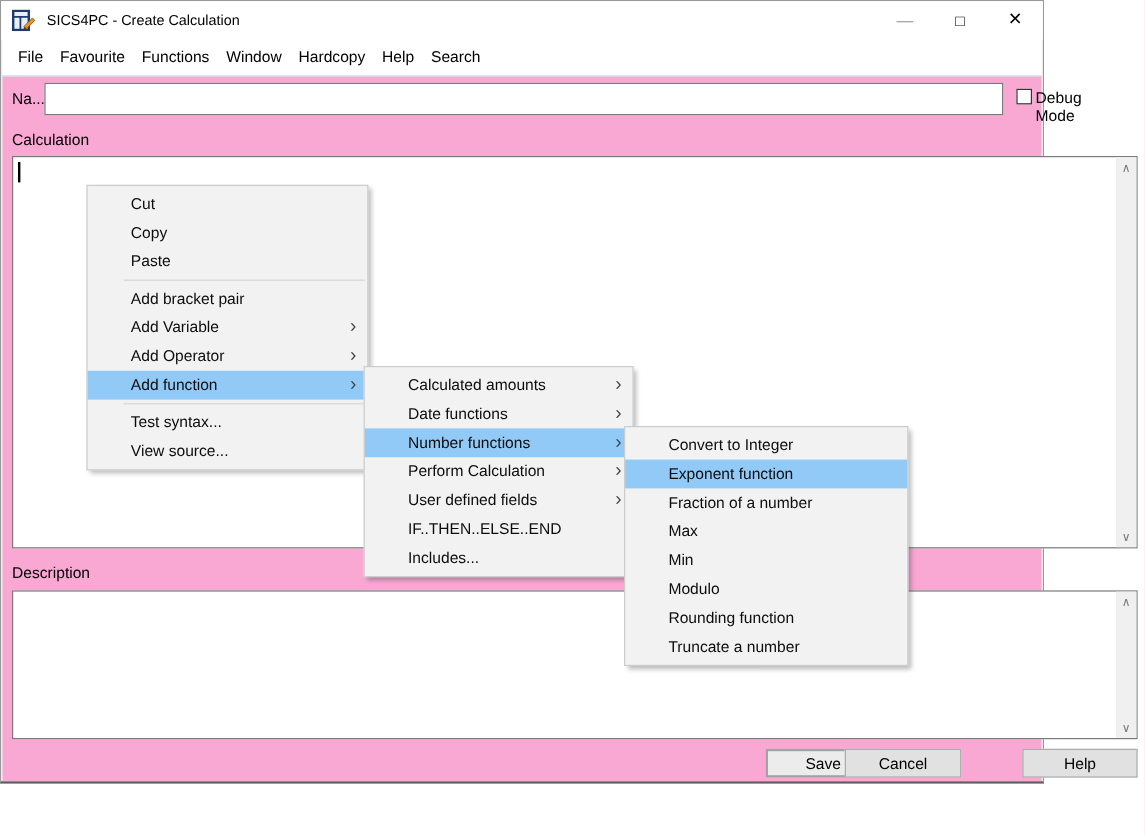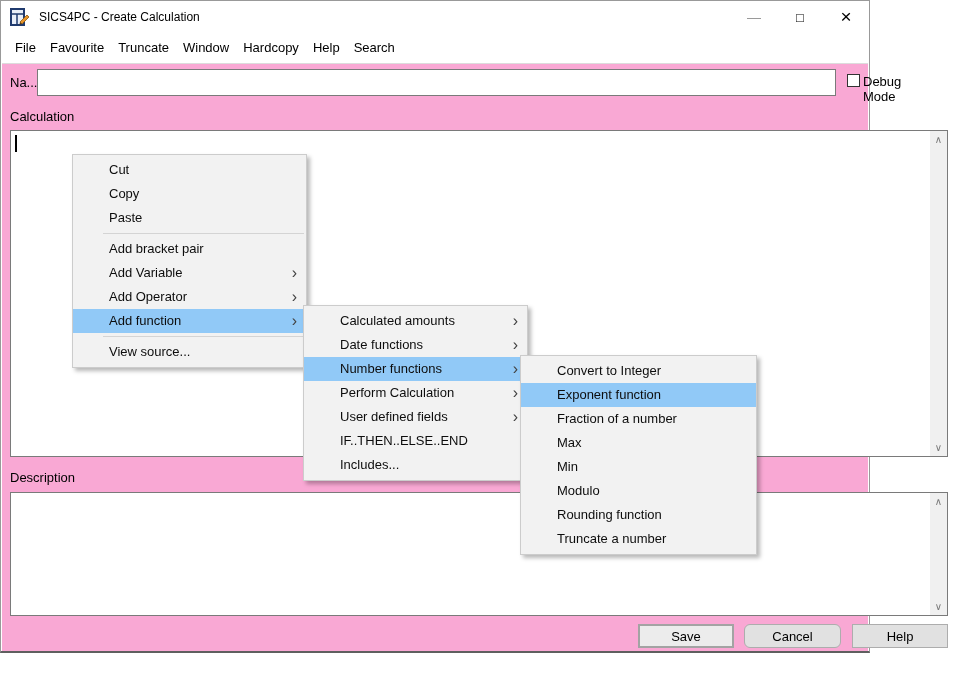--- a/index.html
+++ b/index.html
@@ -65,21 +65,21 @@
         </div>
       <div class="win-btn close">
           <span>×</span>
         </div>
     </div>
   </div>
 
   <div class="menubar">
     <span class="menubar-item">File</span>
     <span class="menubar-item">Favourite</span>
-    <span class="menubar-item">Truncate</span>
+    <span class="menubar-item">Functions</span>
     <span class="menubar-item">Window</span>
     <span class="menubar-item">Hardcopy</span>
     <span class="menubar-item">Help</span>
     <span class="menubar-item">Search</span>
   </div>
 
   <div class="content">
 
     <span class="lbl" style="left:8px; top:11px;">Na...</span>
     <input class="name-input" type="text" value="" style="">
@@ -100,39 +100,40 @@
       <div class="vscroll">
         <div class="scroll-arrow up">∧</div>
         <div class="scroll-arrow down">∨</div>
       </div>
     </div>
   </div>
 
   <div class="btn default" style="left:637px; width:96px;">
       <span>Save</span>
     </div>
-  <div class="btn" style="left:743px; width:97px;border-radius:6px;">
+  <div class="btn" style="left:703px; width:97px;">
       <span>Cancel</span>
     </div>
   <div class="btn" style="left:851px; width:96px;">
       <span>Help</span>
     </div>
 
 </div>
 
 <div class="menu" style="left:72px; top:154px; width:235px;">
   <div class="mi"><span>Cut</span></div>
   <div class="mi"><span>Copy</span></div>
   <div class="mi"><span>Paste</span></div>
   <div class="sep"></div>
   <div class="mi"><span>Add bracket pair</span></div>
   <div class="mi"><span>Add Variable</span><span class="arr">›</span></div>
   <div class="mi"><span>Add Operator</span><span class="arr">›</span></div>
   <div class="mi hl"><span>Add function</span><span class="arr">›</span></div>
   <div class="sep"></div>
+  <div class="mi"><span>Test syntax...</span></div>
   <div class="mi"><span>View source...</span></div>
 </div>
 
 <div class="menu" style="left:303px; top:305px; width:225px;">
   <div class="mi"><span>Calculated amounts</span><span class="arr">›</span></div>
   <div class="mi"><span>Date functions</span><span class="arr">›</span></div>
   <div class="mi hl"><span>Number functions</span><span class="arr">›</span></div>
   <div class="mi"><span>Perform Calculation</span><span class="arr">›</span></div>
   <div class="mi"><span>User defined fields</span><span class="arr">›</span></div>
   <div class="mi"><span>IF..THEN..ELSE..END</span></div>

